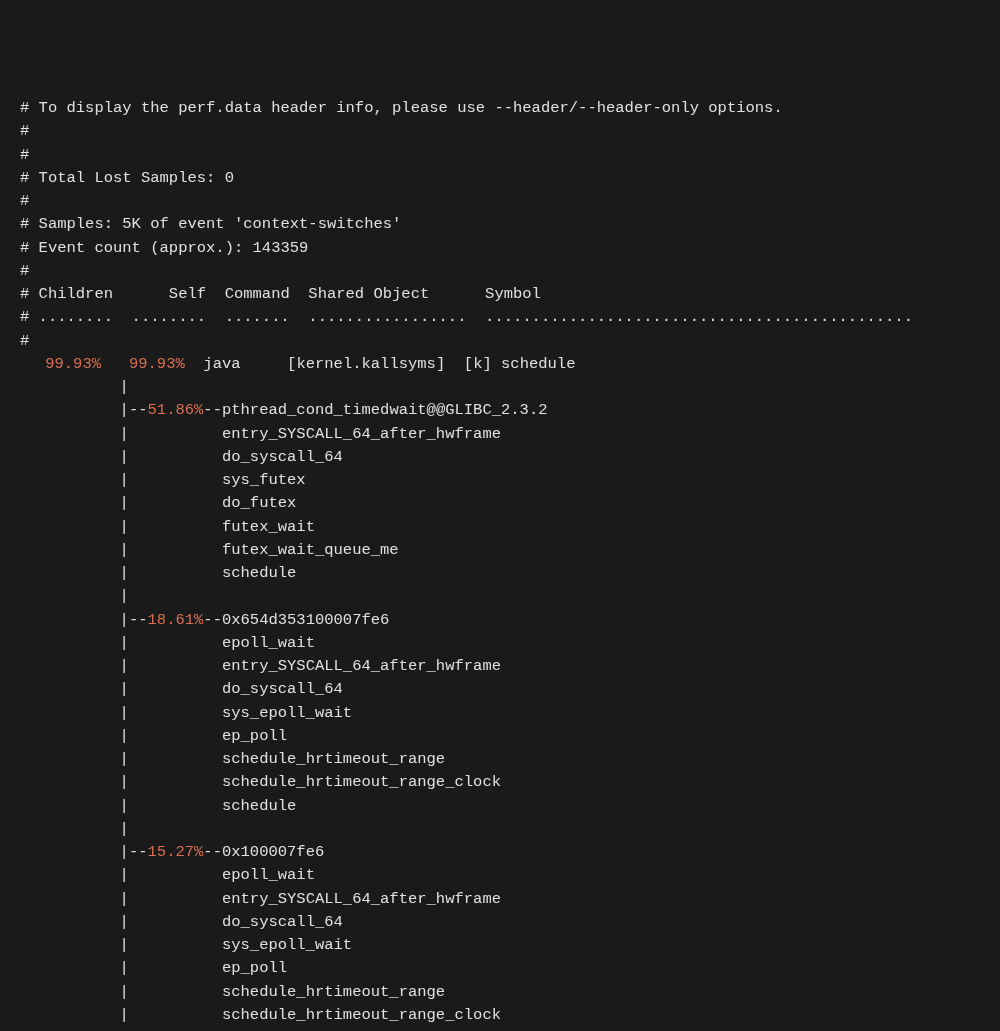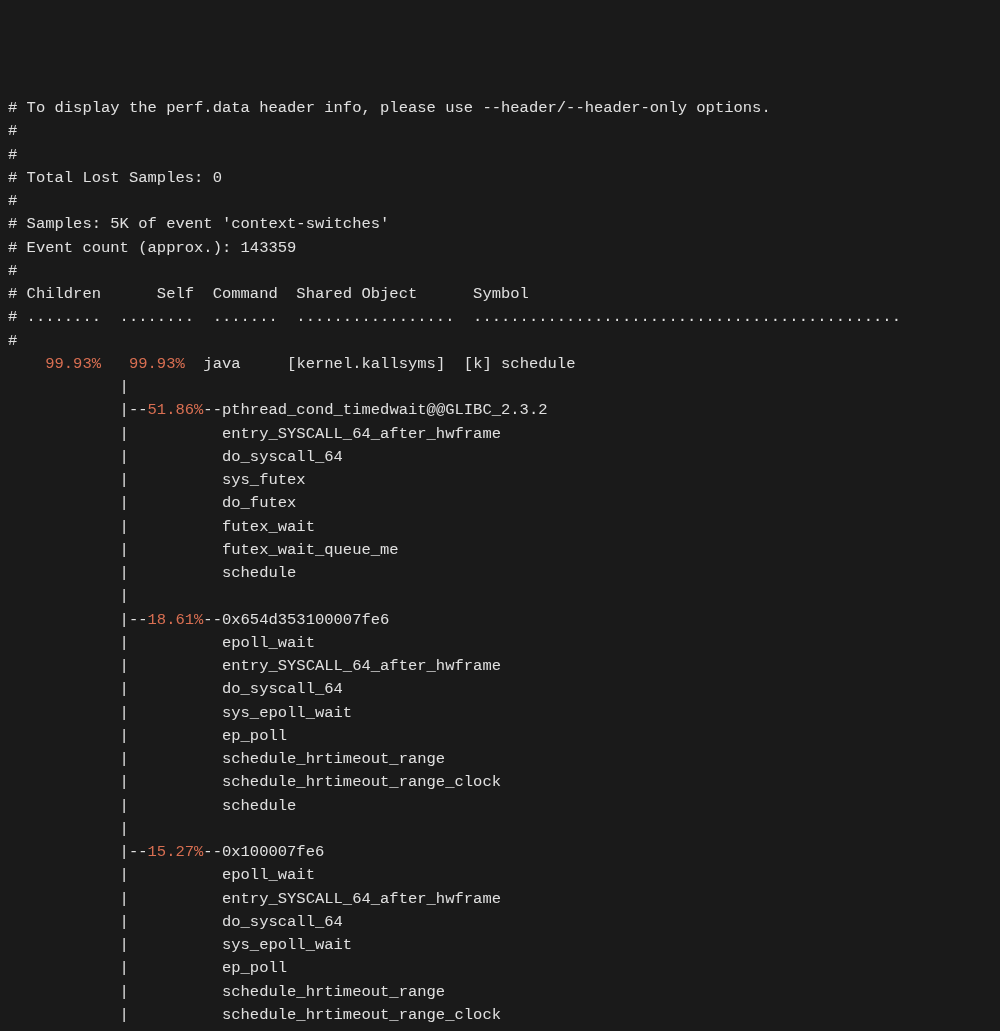--- a/index.html
+++ b/index.html
@@ -21,20 +21,21 @@
     }
     .line {
       display: block;
     }
     .pct {
       color: #d96f52;
       font-family: Liberation Mono, monospace;
     }
     .comment {
       color: #e0e0e0;
+      margin-left: 12px;
     }
     .dim {
       color: #e0e0e0;
     }
   </style>
 </head>
 <body>
 
 
 

